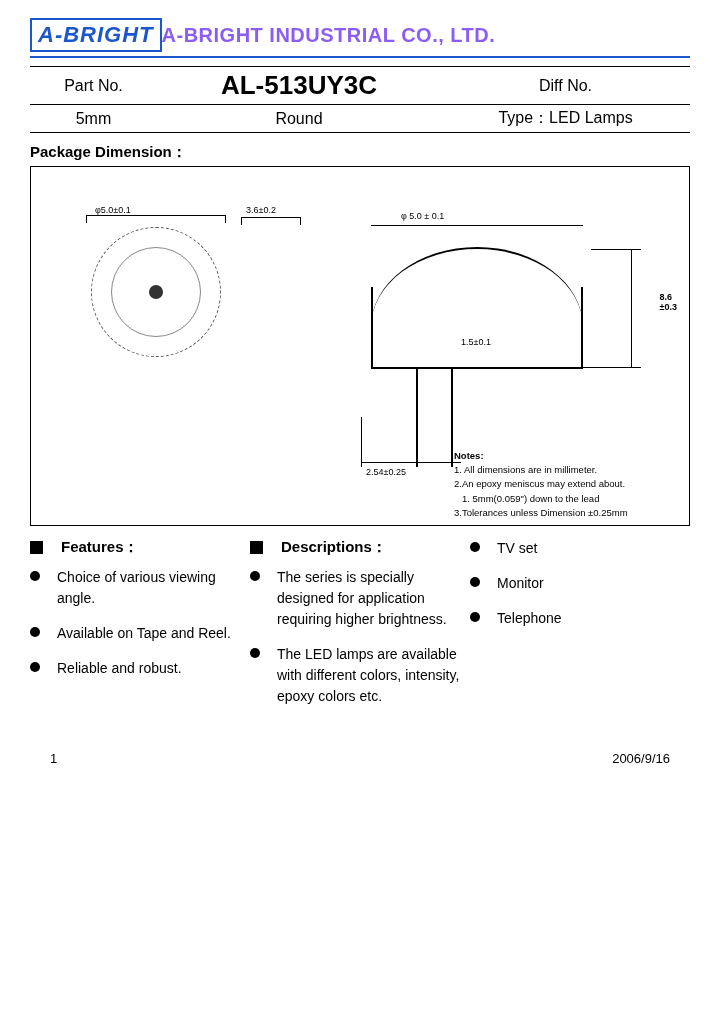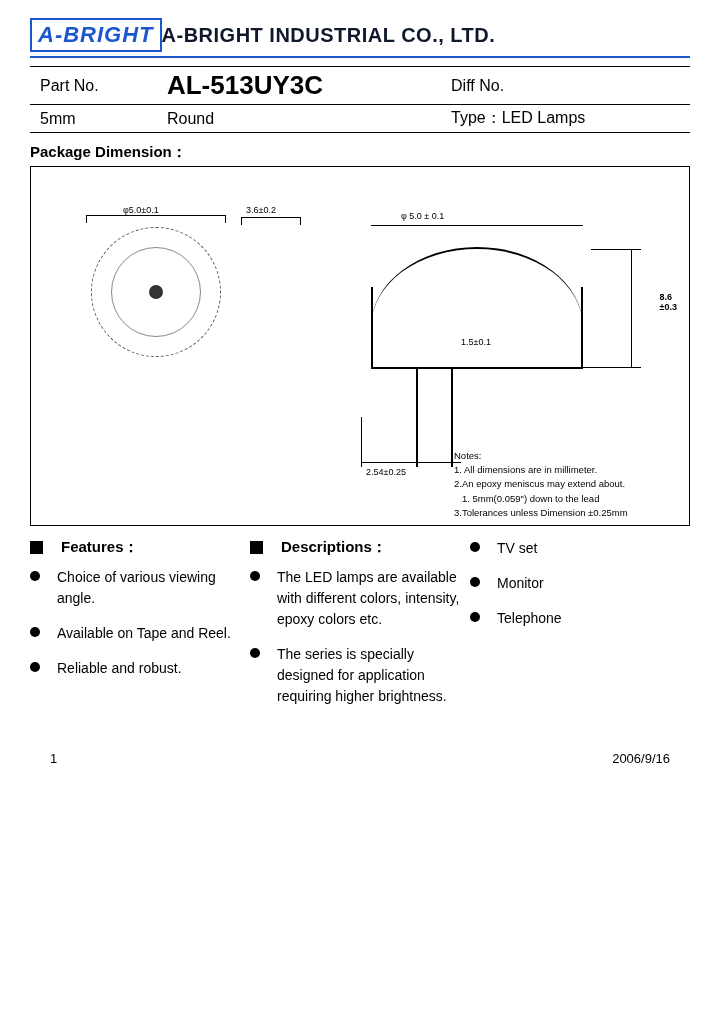--- a/index.html
+++ b/index.html
@@ -31,39 +31,39 @@
       font-style: italic;
       color: #d40000;
       letter-spacing: 1px;
     }
     .logo-text span {
       color: #1a56cc;
     }
     .company-name {
       font-size: 20px;
       font-weight: bold;
-      color: #0f172a;
+      color: #8b5cf6;
       letter-spacing: 0.5px;
     }
     .header-line {
       border: none;
       border-top: 2px solid #1a56cc;
       margin: 4px 0 8px 0;
     }
 
     
     .part-table {
       width: 100%;
       border-collapse: collapse;
       margin-bottom: 10px;
     }
     .part-table td {
       padding: 3px 10px;
       font-size: 16px;
-      text-align: left;
+      text-align: center;
     }
     .part-table .part-no-label { font-size: 16px; }
     .part-table .part-no-value { font-size: 26px; font-weight: bold; }
     .part-table .diff-label { font-size: 16px; }
     .part-row td { border-bottom: 1.5px solid #000; border-top: 1.5px solid #000; }
     .spec-row td { font-size: 16px; border-bottom: 1.5px solid #000; }
 
     
     .pkg-label {
       font-size: 15px;
@@ -117,21 +117,21 @@
 
     
     .notes-box {
       position: absolute;
       right: 5px;
       bottom: 5px;
       width: 230px;
       font-size: 9.5px;
       line-height: 1.5;
     }
-    .notes-title { font-weight: normal; margin-top: 20px; }
+    .notes-title { font-weight: bold; margin-top: 20px; }
 
     
     .features-section {
       display: grid;
       grid-template-columns: 1fr 1fr 1fr;
       gap: 0;
       margin-top: 10px;
     }
     .col-header {
       font-size: 15px;
@@ -213,21 +213,21 @@
 
 <div class="diagram-box">
 
   <div class="led-front"></div>
   <div class="led-front-inner"></div>
   <div class="led-front-dot"></div>
 
   <div style="position:absolute;left:55px;top:48px;width:140px;height:1px;background:#000;"></div>
   <div style="position:absolute;left:55px;top:48px;width:1px;height:8px;background:#000;"></div>
   <div style="position:absolute;left:194px;top:48px;width:1px;height:8px;background:#000;"></div>
-  <div class="dim-label" style="left:92px;top:38px;text-align:center;">φ5.0±0.1</div>
+  <div class="dim-label" style="left:64px;top:38px;text-align:center;">φ5.0±0.1</div>
 
   <div style="position:absolute;left:210px;top:50px;width:60px;height:1px;background:#000;"></div>
   <div style="position:absolute;left:210px;top:50px;width:1px;height:8px;background:#000;"></div>
   <div style="position:absolute;left:269px;top:50px;width:1px;height:8px;background:#000;"></div>
   <div class="dim-label" style="left:215px;top:38px;">3.6±0.2</div>
 
   <div style="position:absolute;left:340px;top:120px;width:2px;height:80px;background:#000;"></div>
   <div style="position:absolute;left:550px;top:120px;width:2px;height:80px;background:#000;"></div>
 
   <div style="position:absolute;left:340px;top:80px;width:212px;height:80px;border-top:2px solid #000;border-radius:50% 50% 0 0 / 80px 80px 0 0;border-left:none;border-right:none;"></div>
@@ -286,25 +286,25 @@
   </div>
 
   <div>
     <div class="col-header">
       <span class="sq-bullet"></span>
       <span>Descriptions：</span>
     </div>
     <div class="col-content">
       <div class="bullet-item">
         <span class="round-bullet"></span>
+        <span class="bullet-text">The series is specially designed for application requiring higher brightness.</span>
+      </div>
+      <div class="bullet-item">
+        <span class="round-bullet"></span>
         <span class="bullet-text">The LED lamps are available with different colors, intensity, epoxy colors etc.</span>
-      </div>
-      <div class="bullet-item">
-        <span class="round-bullet"></span>
-        <span class="bullet-text">The series is specially designed for application requiring higher brightness.</span>
       </div>
     </div>
   </div>
 
   <div>
     <div class="col-content">
       <div class="bullet-item">
         <span class="round-bullet"></span>
         <span class="bullet-text">TV set</span>
       </div>

